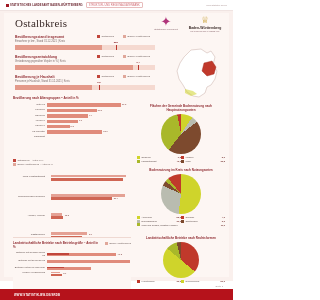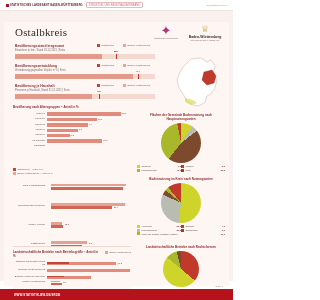--- a/index.html
+++ b/index.html
@@ -17,21 +17,21 @@
   }
   .topbar-logo { display:flex; align-items:center; gap:1px; }
   .tb-sq { width:3px;height:3px;background:#a01824; }
   .tb-txt { font-size:2.6px; color:#6b2630; letter-spacing:.1px; font-weight:bold; }
   .tb-badge { font-size:2.6px; color:#d06a72; border:.4px solid #e8bcbc;
     padding:.5px 2px; border-radius:1px; margin-left:3px; }
   .tb-right { margin-left:auto; font-size:2.4px; color:#b09a9a; }
 
   .page { position:absolute; top:11px; left:0; width:233px; height:270px;
     background:#faf0ed; }
-  .sheet { position:absolute; top:11px; left:4px; width:225px; height:264px;
+  .sheet { position:absolute; top:2px; left:4px; width:225px; height:264px;
     background:#fdf6f3; }
 
   .title { position:absolute; top:4px; left:11px; font-size:11px;
     color:#3a2a28; font-family:"Liberation Serif", serif; letter-spacing:.2px; }
 
   .logos { position:absolute; top:3px; right:4px; display:flex;
     align-items:flex-start; gap:6px; }
   .logo-sl { width:26px; text-align:center; }
   .logo-sl .mark { font-size:13px; color:#b0347a; line-height:11px; }
   .logo-sl .cap { font-size:2.2px; color:#8d6b72; margin-top:1px; line-height:1.2; }

